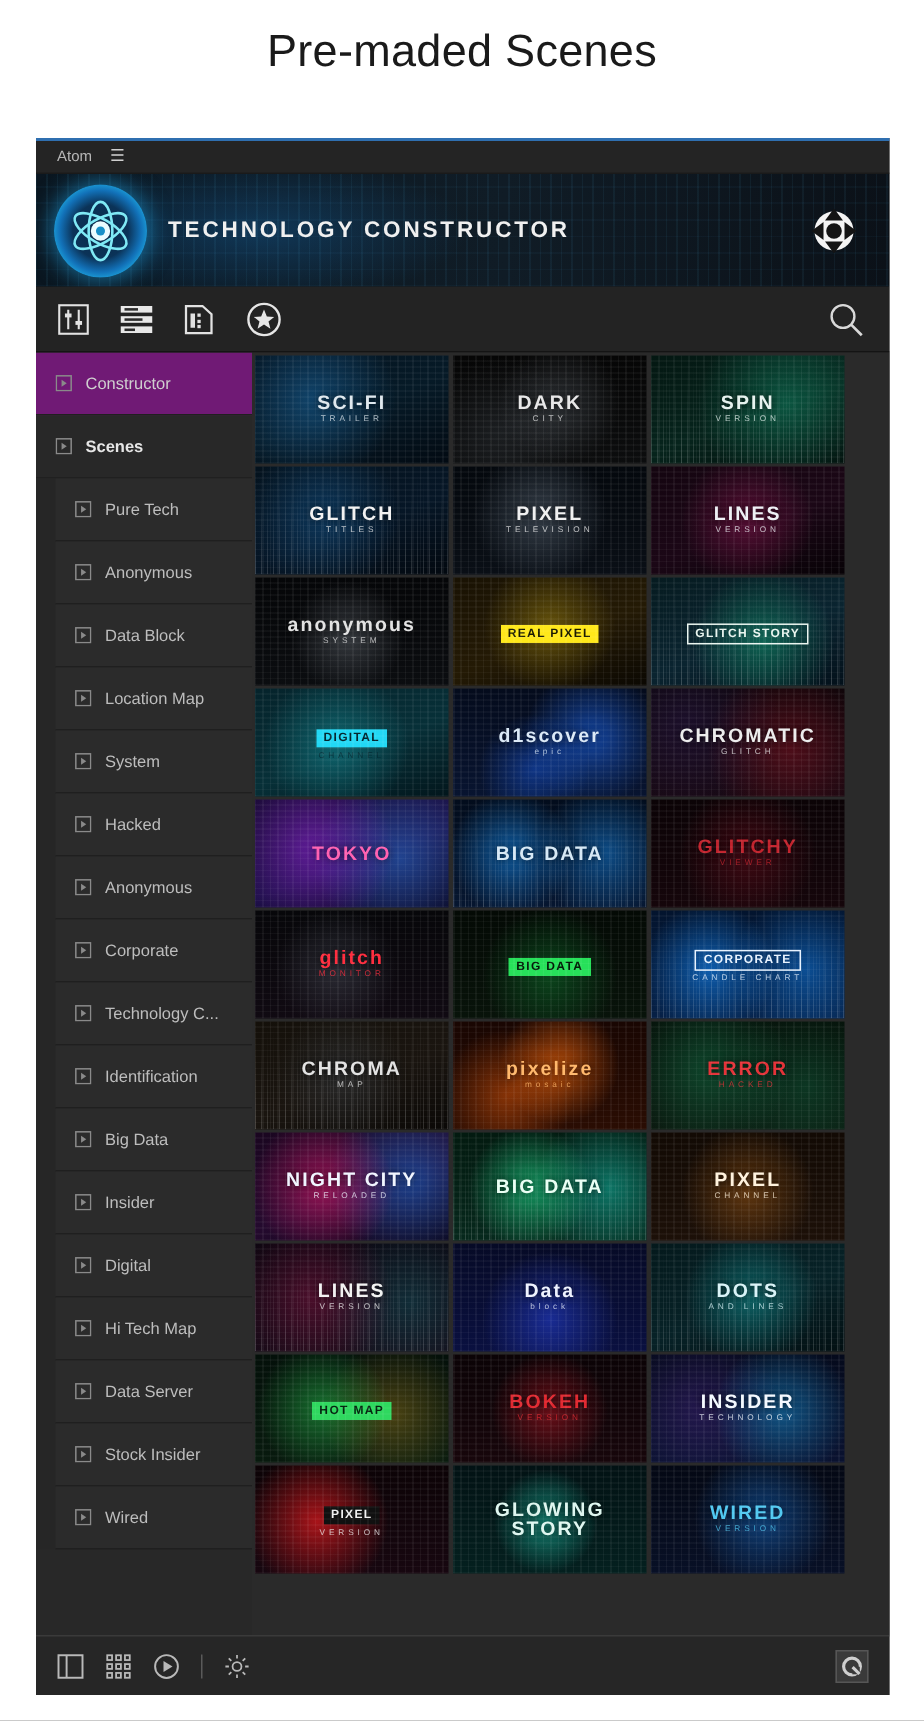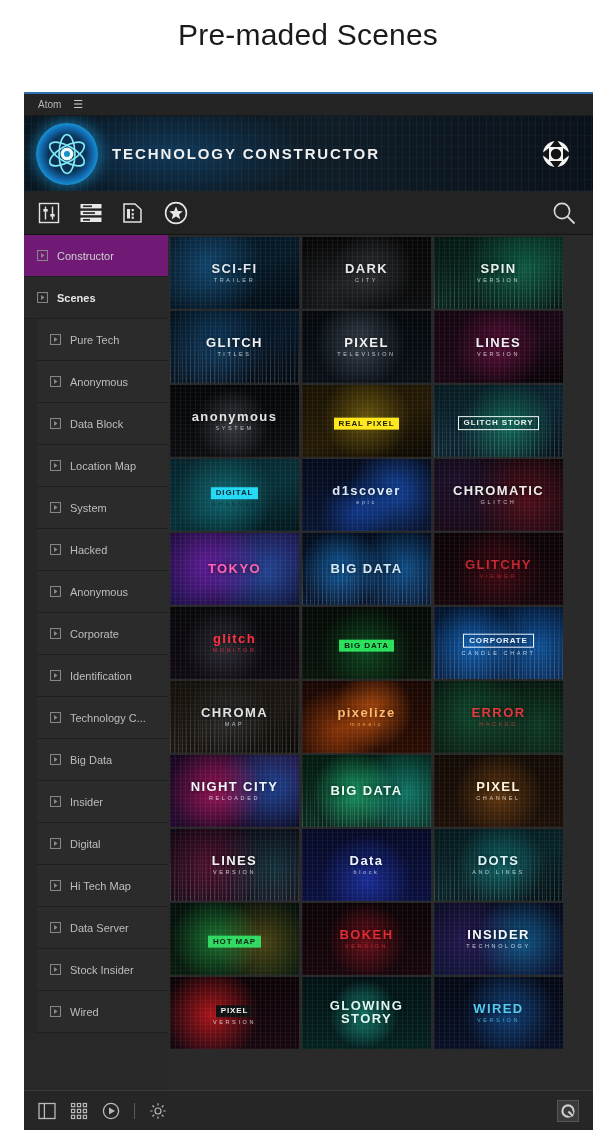--- a/index.html
+++ b/index.html
@@ -327,28 +327,28 @@
               <rect x="0.6" y="0.6" width="10.8" height="10.8" fill="none" stroke="#8a8a8a" stroke-width="1.1"></rect>
               <polygon points="4.4,3.4 8.2,6 4.4,8.6" fill="#8a8a8a"></polygon>
             </svg>
             <span>Corporate</span>
           </div>
           <div class="sub-row">
             <svg class="sq-ico" viewBox="0 0 12 12">
               <rect x="0.6" y="0.6" width="10.8" height="10.8" fill="none" stroke="#8a8a8a" stroke-width="1.1"></rect>
               <polygon points="4.4,3.4 8.2,6 4.4,8.6" fill="#8a8a8a"></polygon>
             </svg>
+            <span>Technology C...</span>
+          </div>
+          <div class="sub-row">
+            <svg class="sq-ico" viewBox="0 0 12 12">
+              <rect x="0.6" y="0.6" width="10.8" height="10.8" fill="none" stroke="#8a8a8a" stroke-width="1.1"></rect>
+              <polygon points="4.4,3.4 8.2,6 4.4,8.6" fill="#8a8a8a"></polygon>
+            </svg>
             <span>Identification</span>
-          </div>
-          <div class="sub-row">
-            <svg class="sq-ico" viewBox="0 0 12 12">
-              <rect x="0.6" y="0.6" width="10.8" height="10.8" fill="none" stroke="#8a8a8a" stroke-width="1.1"></rect>
-              <polygon points="4.4,3.4 8.2,6 4.4,8.6" fill="#8a8a8a"></polygon>
-            </svg>
-            <span>Technology C...</span>
           </div>
           <div class="sub-row">
             <svg class="sq-ico" viewBox="0 0 12 12">
               <rect x="0.6" y="0.6" width="10.8" height="10.8" fill="none" stroke="#8a8a8a" stroke-width="1.1"></rect>
               <polygon points="4.4,3.4 8.2,6 4.4,8.6" fill="#8a8a8a"></polygon>
             </svg>
             <span>Big Data</span>
           </div>
           <div class="sub-row">
             <svg class="sq-ico" viewBox="0 0 12 12">

